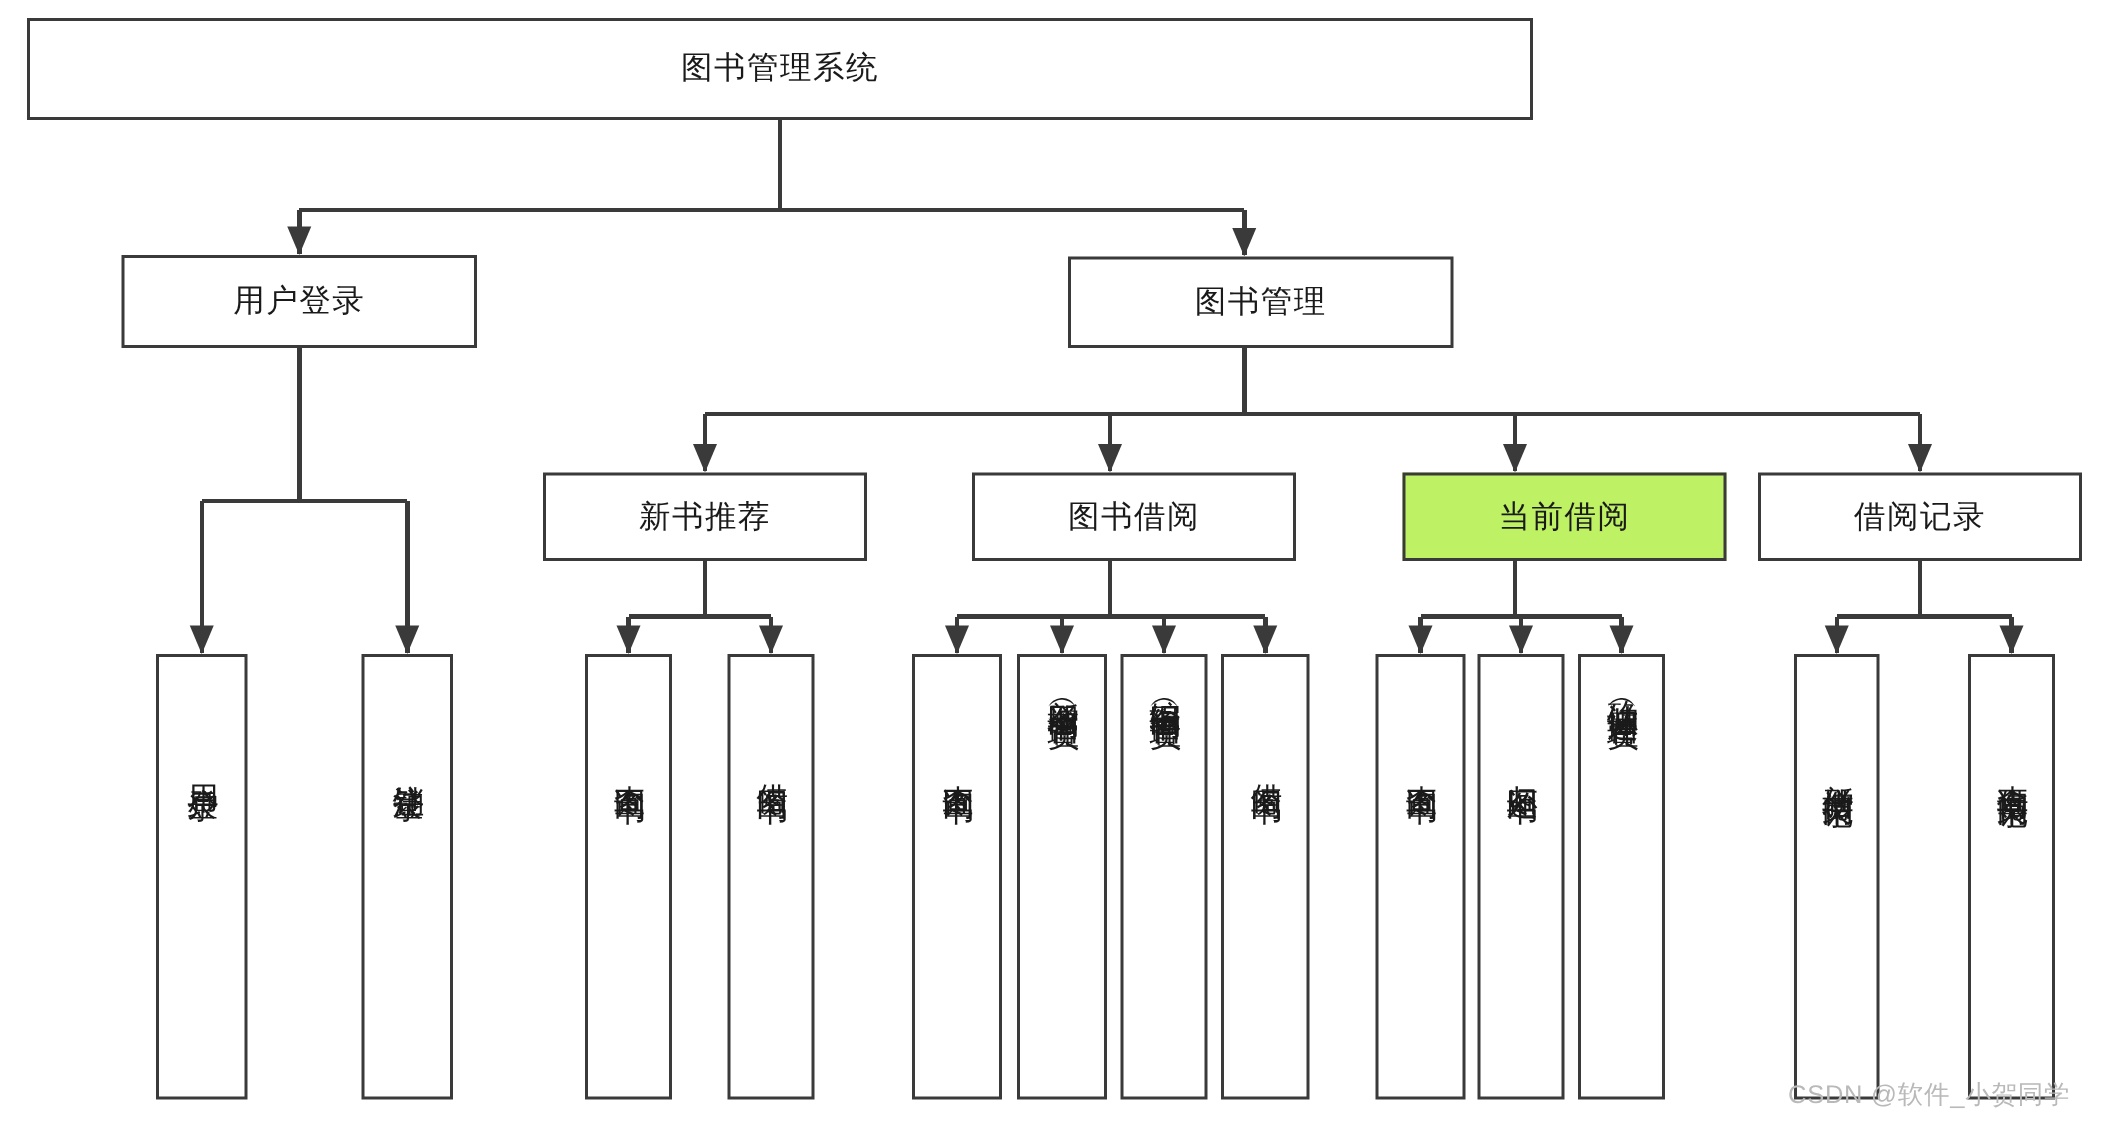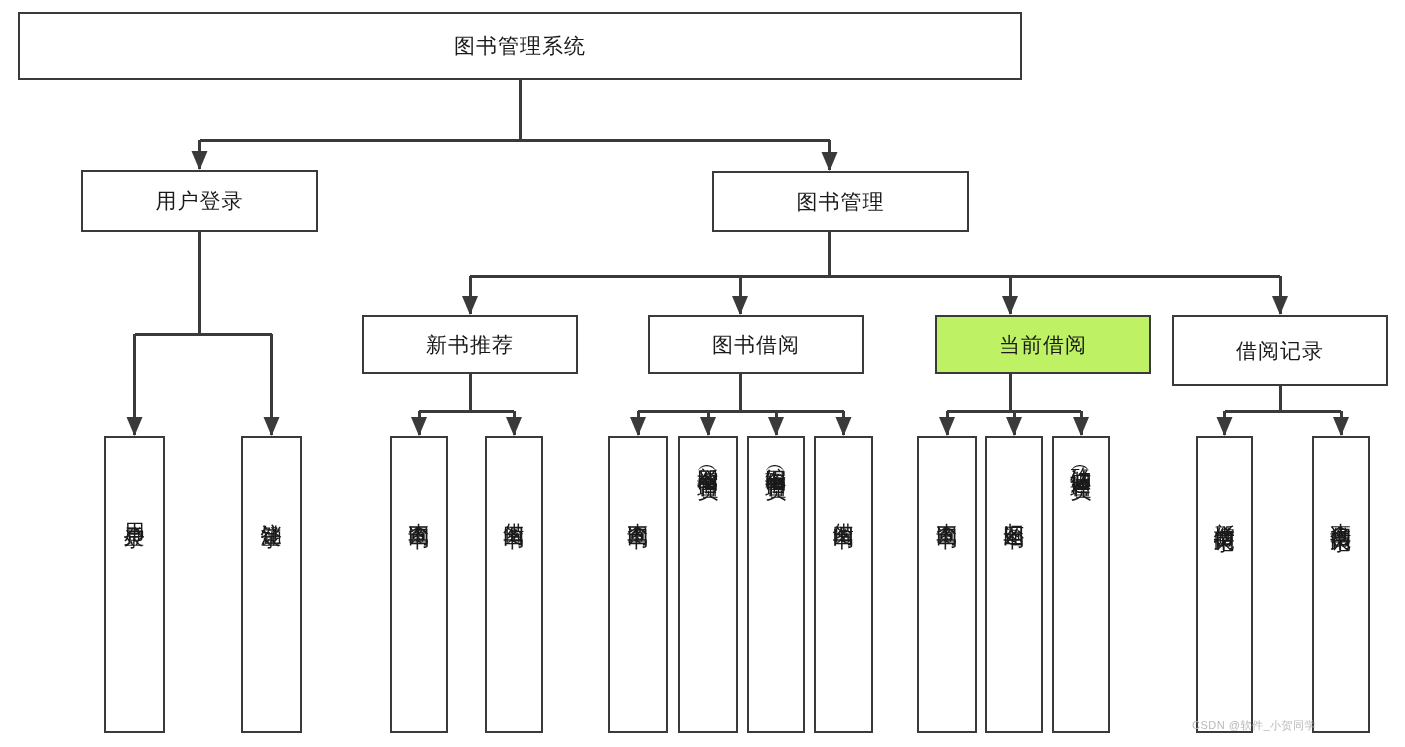--- a/index.html
+++ b/index.html
@@ -60,21 +60,21 @@
     white-space: nowrap;
   }
   .node.v.mid .label {
     margin-top: 68px;
   }
   .node.v.top .label {
     margin-top: 12px;
   }
   .watermark {
     position: absolute;
-    font-size: 11px;
+    font-size: 17px;
     color: #b9b9b9;
     white-space: nowrap;
     letter-spacing: 0.5px;
   }
 </style>
 </head>
 <body>
 
 <div id="canvas">
 
@@ -145,21 +145,21 @@
       </div>
       <div class="node h" style="left: 362px; top: 315px; width: 216px; height: 59px; border-color: rgb(58, 58, 58); background: rgb(255, 255, 255);">
         <span class="label" style="color: rgb(26, 26, 26);">新书推荐</span>
       </div>
       <div class="node h" style="left: 632px; top: 315px; width: 216px; height: 59px; border-color: rgb(58, 58, 58); background: rgb(255, 255, 255); margin-left: 16px;">
         <span class="label" style="color: rgb(26, 26, 26);">图书借阅</span>
       </div>
       <div class="node h" style="left: 902px; top: 315px; width: 216px; height: 59px; border-color: rgb(58, 58, 58); background: #bef264; margin-left: 33px;">
         <span class="label" style="color: rgb(26, 26, 26);">当前借阅</span>
       </div>
-      <div class="node h" style="left: 1172px; top: 315px; width: 216px; height: 71px; border-color: rgb(58, 58, 58); background: rgb(255, 255, 255);">
+      <div class="node h" style="left: 1172px; top: 315px; width: 216px; height: 59px; border-color: rgb(58, 58, 58); background: rgb(255, 255, 255);">
         <span class="label" style="color: rgb(26, 26, 26);">借阅记录</span>
       </div>
       <div class="node v mid" style="left: 104px; top: 436px; width: 61px; height: 297px; border-color: rgb(58, 58, 58); background: rgb(255, 255, 255);">
         <span class="label" style="color: rgb(26, 26, 26);">用户登录</span>
       </div>
       <div class="node v mid" style="left: 241px; top: 436px; width: 61px; height: 297px; border-color: rgb(58, 58, 58); background: rgb(255, 255, 255);">
         <span class="label" style="color: rgb(26, 26, 26);">注销登录</span>
       </div>
       <div class="node v mid" style="left: 390px; top: 436px; width: 58px; height: 297px; border-color: rgb(58, 58, 58); background: rgb(255, 255, 255);">
         <span class="label" style="color: rgb(26, 26, 26);">查询图书</span>

